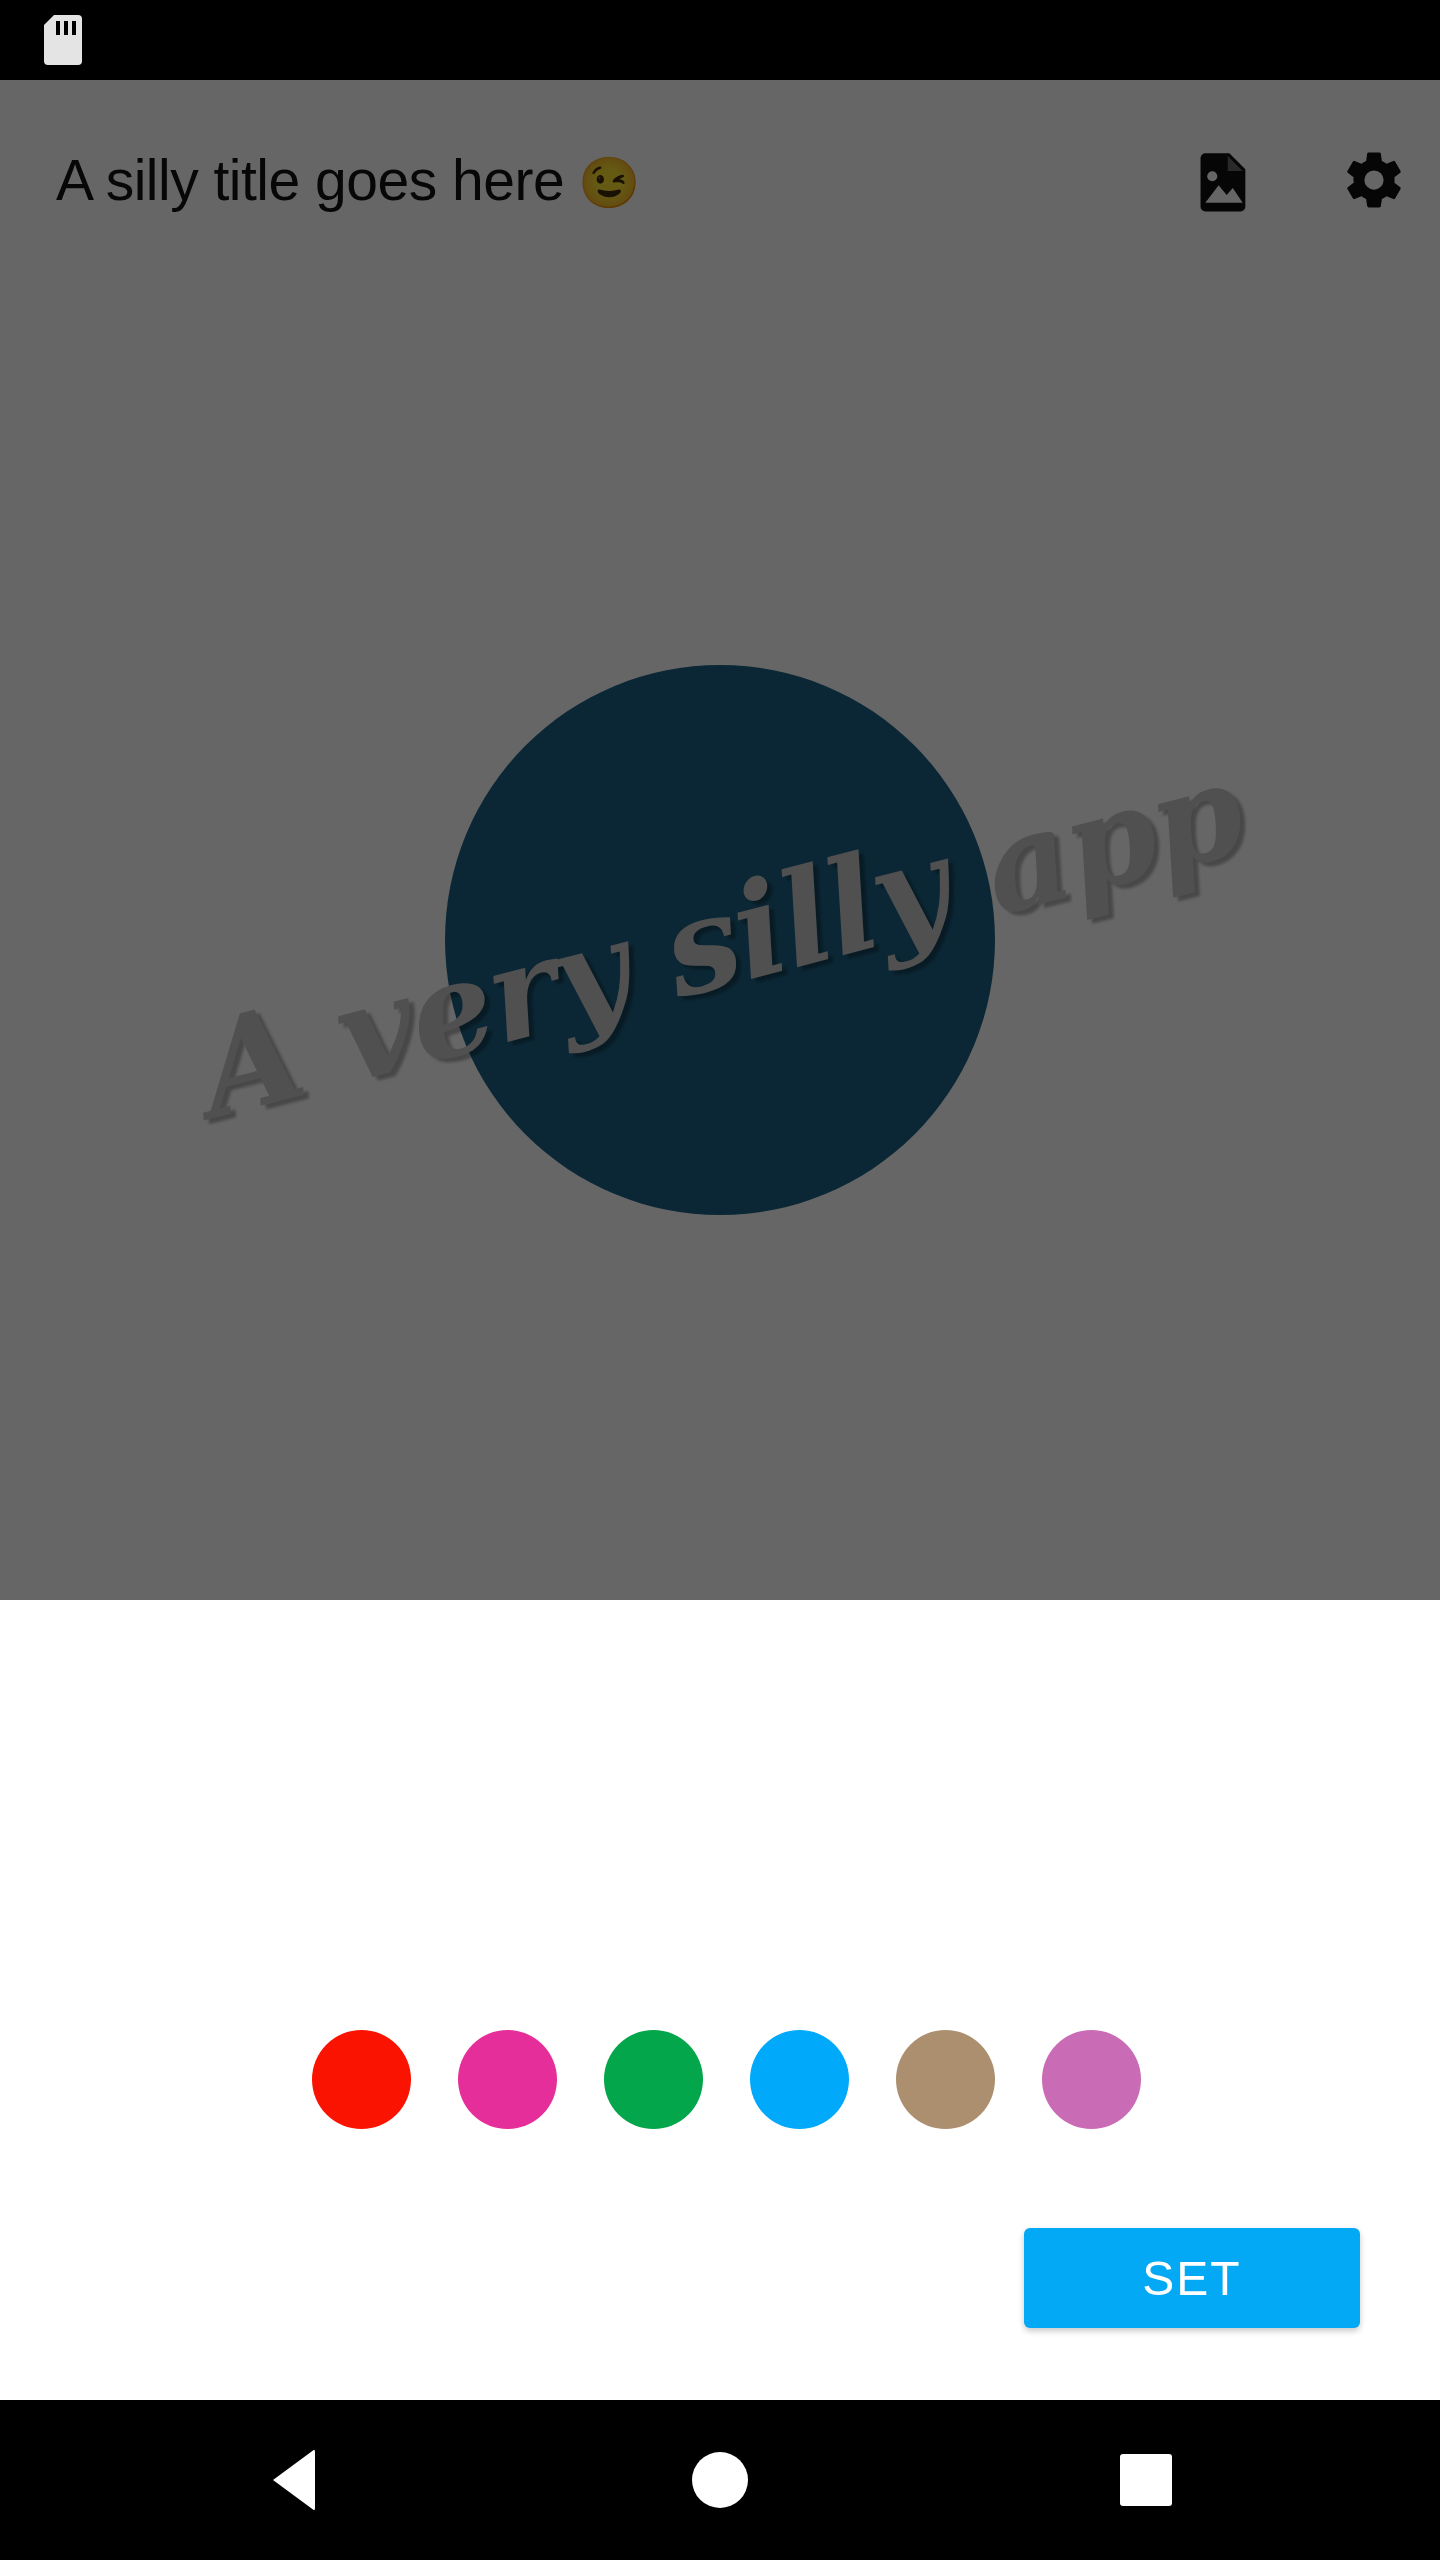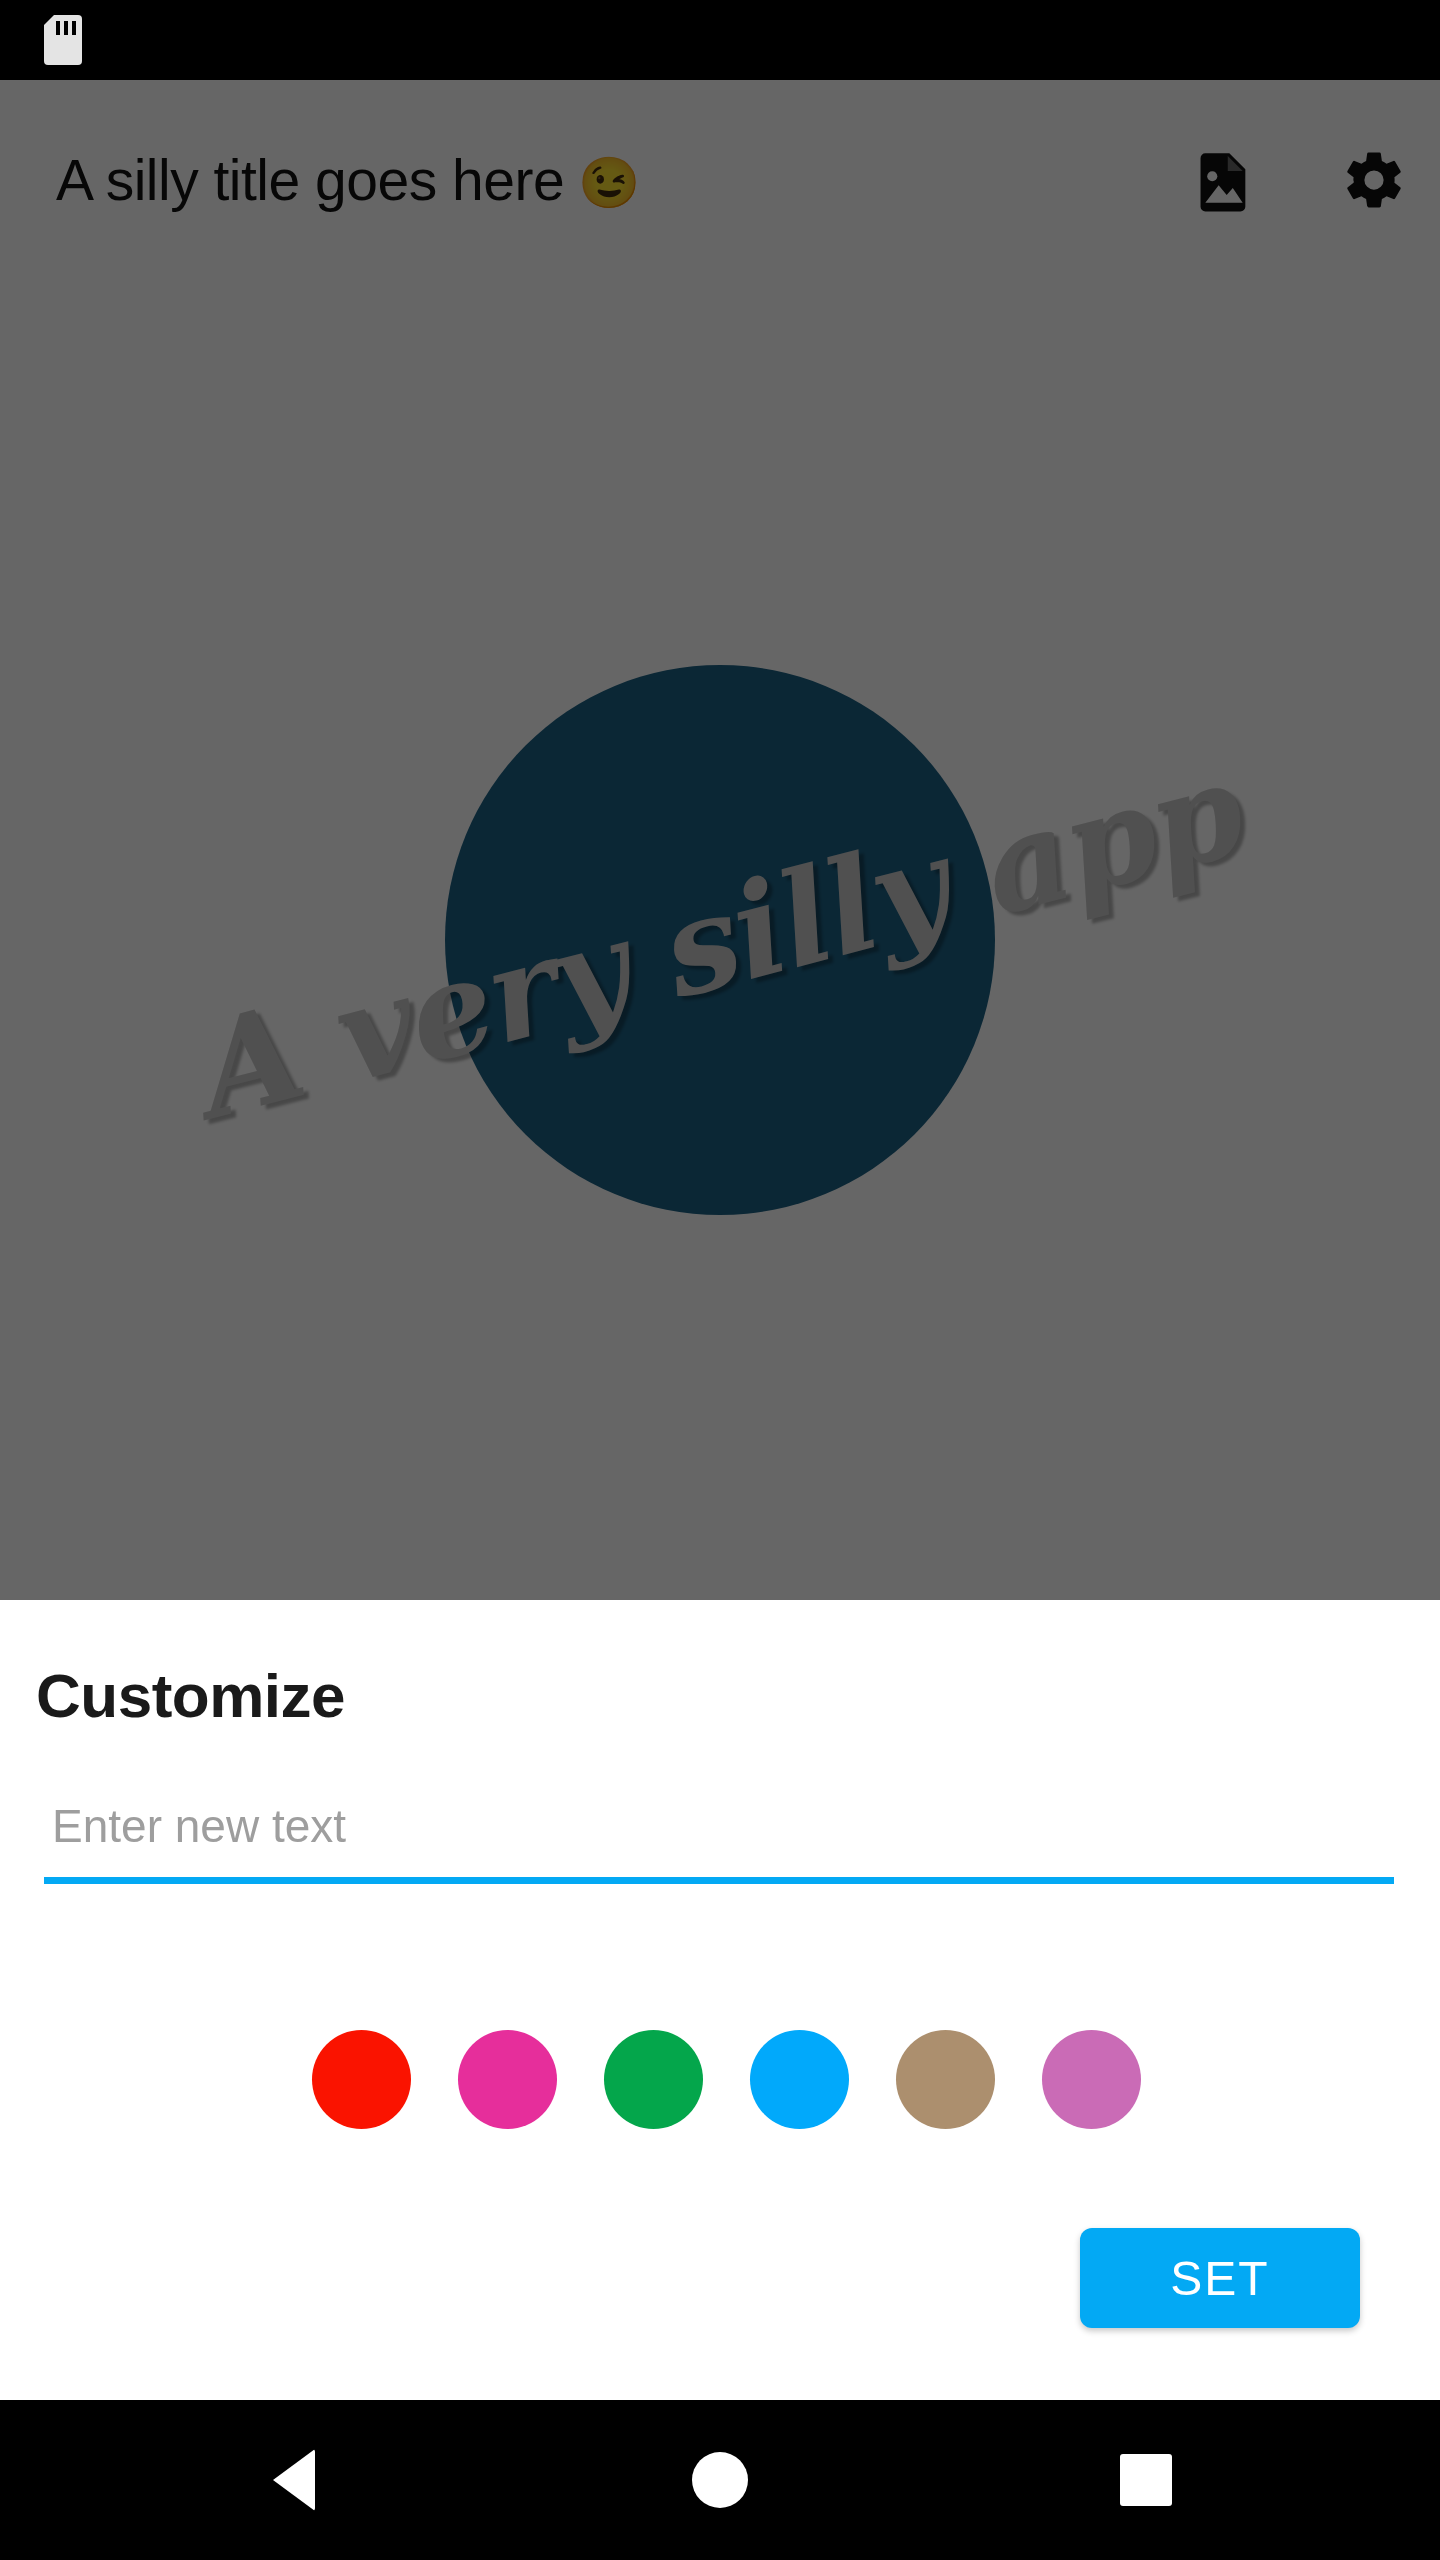--- a/index.html
+++ b/index.html
@@ -109,21 +109,21 @@
     position:absolute; left:0; top:2030px; width:1440px;
     display:flex; align-items:center; gap:47px;
     padding-left:312px;
   }
   .colour-dot {
     width:99px; height:99px; border-radius:50%;
     flex:0 0 auto; cursor:pointer;
   }
   #set-button {
     position:absolute; right:80px; top:2228px;
-    width:280px; height:100px; border:none; border-radius:12px;
+    width:336px; height:100px; border:none; border-radius:6px;
     color:#ffffff; font-size:48px; font-weight:500; letter-spacing:2px;
     font-family:"Liberation Sans", sans-serif;
     cursor:pointer;
     box-shadow:0 3px 6px rgba(0,0,0,0.22);
   }
 
   
   #nav-bar {
     position:absolute; left:0; top:2400px; width:1440px; height:160px;
     background:#000;
@@ -184,29 +184,20 @@
     </div>
 
     <div id="canvas-area">
       <div id="logo-circle" style="background: rgb(29, 98, 133);"></div>
       <div id="logo-script" style="color: rgb(201, 201, 201);">A very silly app</div>
     </div>
   </div>
 
   <div id="scrim" style="background: rgba(0, 0, 0, 0.6);"></div>
 
-  <div id="bottom-sheet">
-    <div id="sheet-title">Customize</div>
-
-    <div id="text-field-wrap">
-      <input id="text-input" type="text" placeholder="Enter new text" style="">
-      <div id="text-underline" style="background: rgb(3, 169, 244);"></div>
-    </div>
-
-  </div>
 
   <div id="colour-row">
     <div class="colour-dot" style="background: rgb(250, 19, 0);"></div>
     <div class="colour-dot" style="background: rgb(230, 46, 155);"></div>
     <div class="colour-dot" style="background: rgb(4, 166, 75);"></div>
     <div class="colour-dot" style="background: rgb(1, 169, 251);"></div>
     <div class="colour-dot" style="background: rgb(172, 143, 110);"></div>
     <div class="colour-dot" style="background: rgb(202, 107, 182);"></div>
   </div>
 

